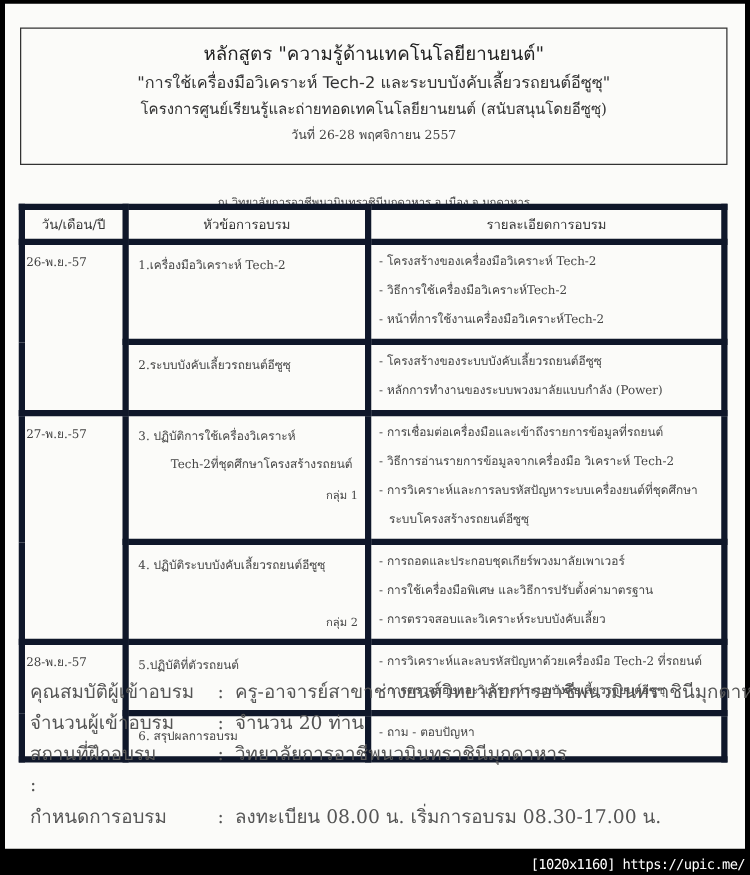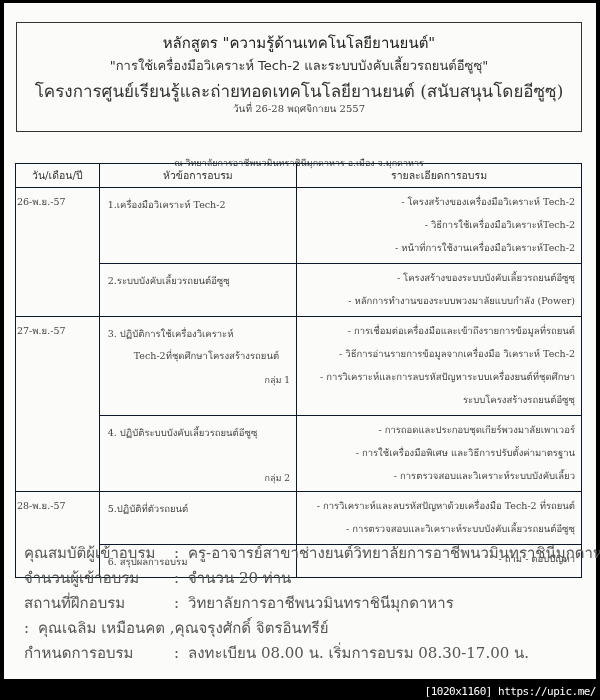--- a/index.html
+++ b/index.html
@@ -10,36 +10,36 @@
   .page {
     position: absolute; left: 4px; top: 3px; width: 592px; height: 676px;
     background: #fbfbf9;
   }
   .title-box {
     position: absolute; left: 12px; top: 19px; width: 566px; height: 110px;
     border: 1.5px solid #333; box-sizing: border-box; text-align: center;
   }
   .t1 { position: absolute; left: 0; right: 0; top: 8px; font-size: 15px; color: #222; }
   .t2 { position: absolute; left: 0; right: 0; top: 32px; font-size: 13px; color: #333; font-family: "DejaVu Sans", sans-serif; }
-  .t3 { position: absolute; left: 0; right: 0; top: 54px; font-size: 17px; color: #333; }
+  .t3 { position: absolute; left: 0; right: 0; top: 54px; font-size: 12px; color: #333; }
   .t4 { position: absolute; left: 0; right: 0; top: 80px; font-size: 10px; color: #444; }
   .t5 { position: absolute; left: 0; right: 0; top: 98px; font-size: 9px; color: #444; margin-top: 36px; }
   .t4, .t5 { line-height: 12px; }
 
   table.sched {
     position: absolute; left: 11px; top: 160px; width: 567px;
     border-collapse: collapse; font-size: 9.5px; color: #444;
   }
-  table.sched th, table.sched td { border: 1px solid #0f172a; vertical-align: top; }
+  table.sched th, table.sched td { border: 5px solid #0f172a; vertical-align: top; }
   table.sched th { font-weight: normal; height: 21px; font-size: 10.5px; color: #333; text-align: center; vertical-align: middle; }
   col.c-date { width: 84px; } col.c-topic { width: 198px; } col.c-detail { width: 285px; }
   td.date { text-align: left; padding-top: 6px; }
   td.topic { padding: 6px 6px 4px 8px; position: relative; }
   td.detail { padding: 4px 6px 2px 6px; }
-  .d-line { height: 23px; line-height: 20px; white-space: nowrap; text-align: right; }
+  .d-line { height: 23px; line-height: 20px; white-space: nowrap; }
   .topic-line { line-height: 22px; }
   .topic-line.indent { padding-left: 26px; }
   .group-label { position: absolute; right: 6px; bottom: 28px; font-size: 9px; text-align: center; }
   .group-label.g2 { bottom: 6px; }
 
   .info { position: absolute; left: 20px; top: 541px; font-size: 15px; color: #555; }
   .info-row { display: flex; height: 25px; line-height: 18px; }
   .info-label { width: 150px; }
   .info-sep { width: 14px; }
   .info-val { white-space: nowrap; }
@@ -155,21 +155,20 @@
       <span class="info-sep">:</span>
       <span class="info-val">จำนวน 20  ท่าน</span>
     </div>
     <div class="info-row">
       <span class="info-label">สถานที่ฝึกอบรม</span>
       <span class="info-sep">:</span>
       <span class="info-val">วิทยาลัยการอาชีพนวมินทราชินีมุกดาหาร</span>
     </div>
     <div class="info-row">
       <span class="info-sep">:</span>
-      <span class="info-val">คุณเฉลิม เหมือนคต ,คุณจรุงศักดิ์ จิตรอินทรีย์</span>
     </div>
     <div class="info-row">
       <span class="info-label">กำหนดการอบรม</span>
       <span class="info-sep">:</span>
       <span class="info-val">ลงทะเบียน 08.00 น. เริ่มการอบรม 08.30-17.00 น.</span>
     </div>
   </div>
 </div>
 
 <div class="watermark">[1020x1160] https://upic.me/</div>

